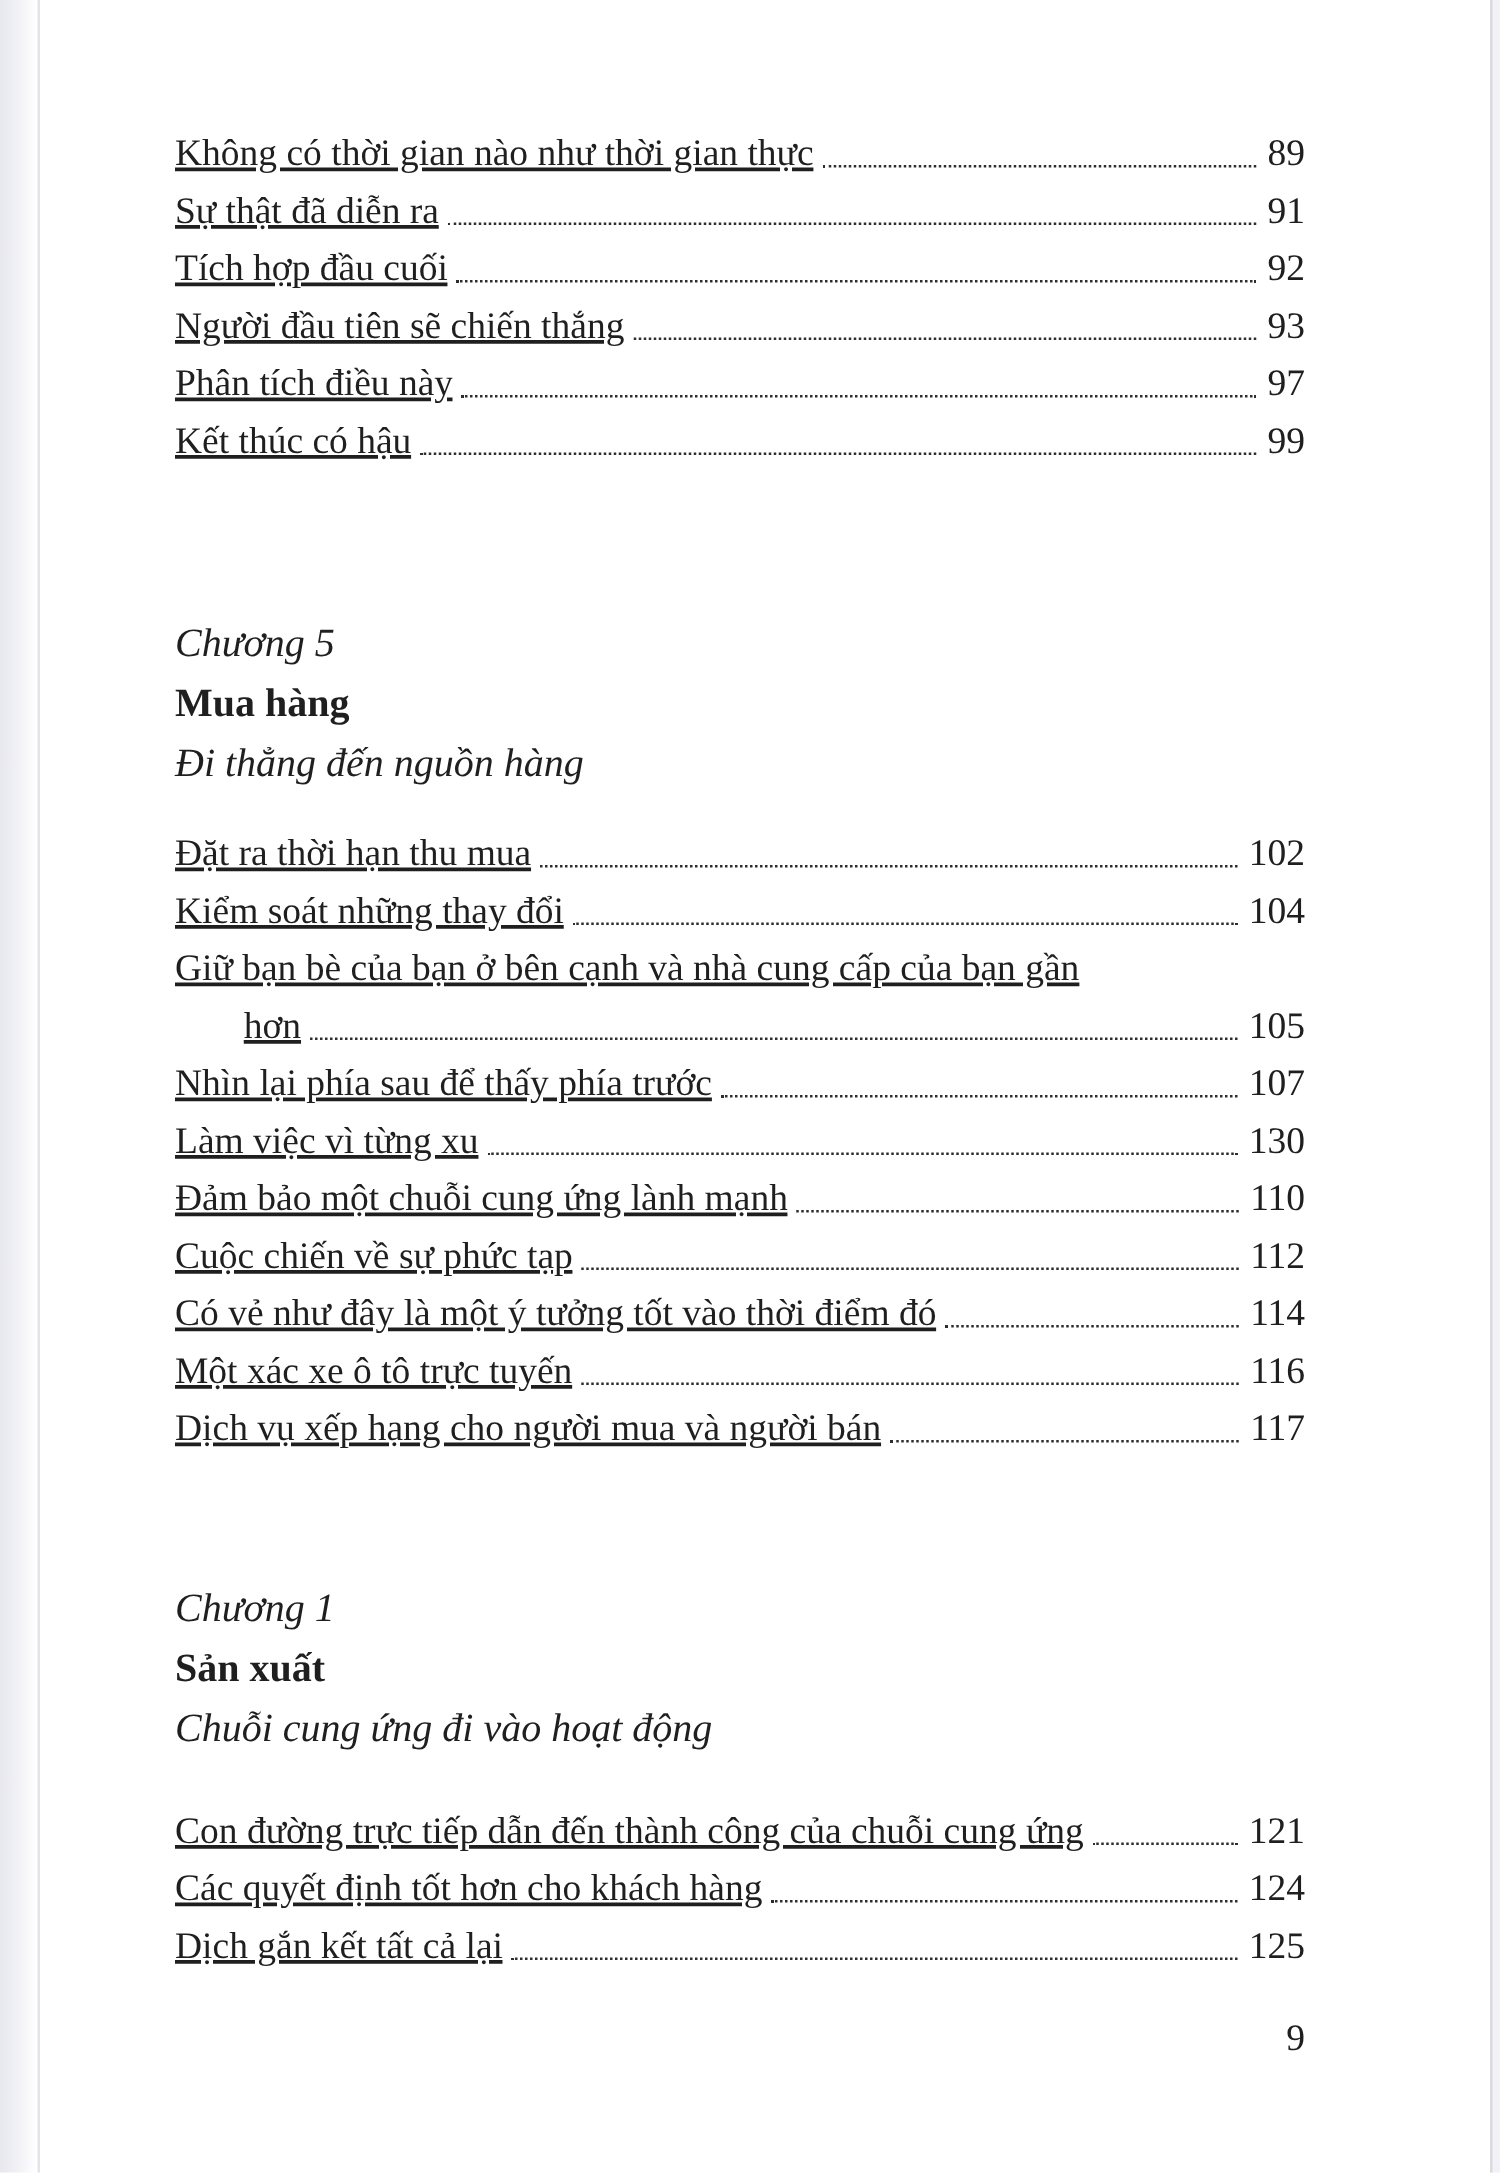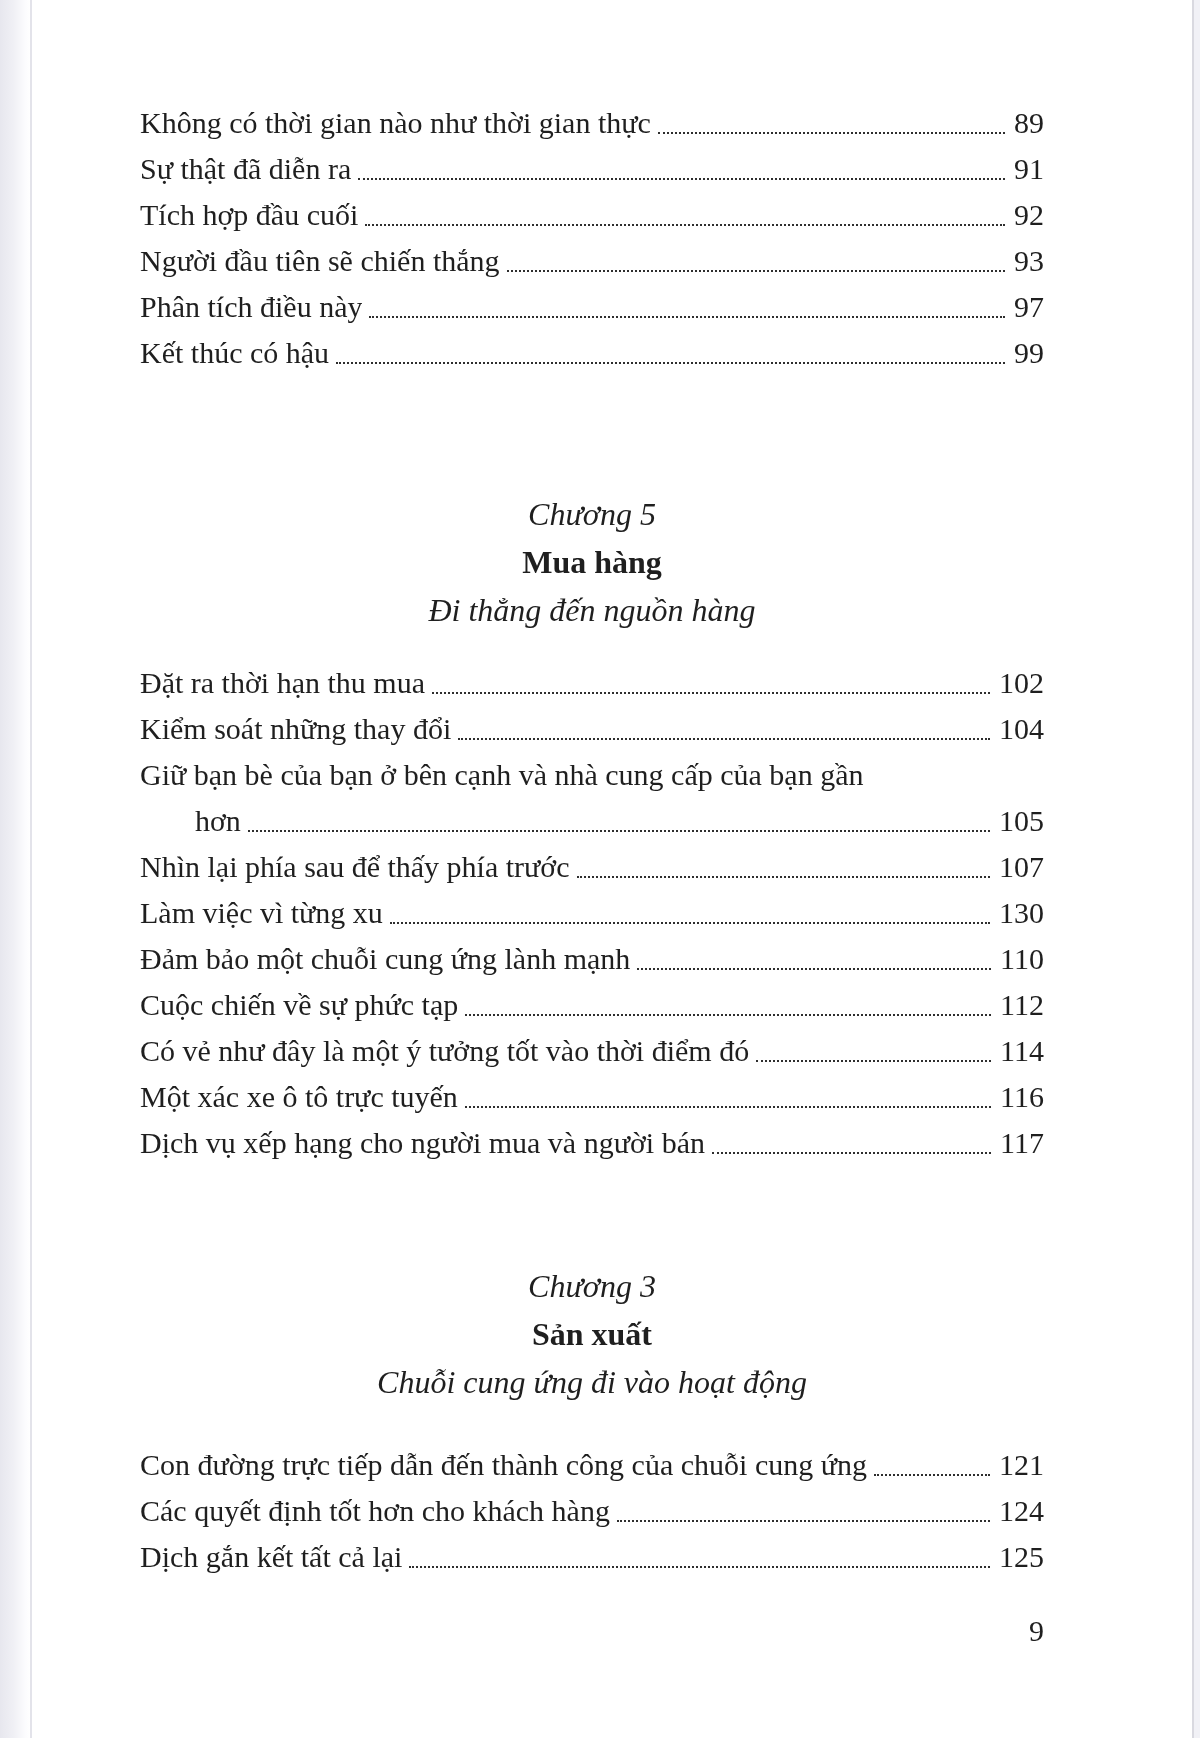--- a/index.html
+++ b/index.html
@@ -41,35 +41,35 @@
     display: flex;
     align-items: flex-end;
     height: 46px;
     font-size: 30px;
   }
   .toc-row .t {
     white-space: nowrap;
     line-height: 46px;
     flex: 0 1 auto;
     overflow: hidden;
+    text-decoration: underline;
   }
   .toc-row .leader {
     flex: 1 1 auto;
     min-width: 8px;
     border-bottom: 2px dotted #2e2e2e;
     margin: 0 2px 12px 7px;
   }
   .toc-row .pg {
     flex: 0 0 auto;
     line-height: 46px;
     padding-left: 7px;
   }
   .toc-row.cont .t { padding-left: 55px; }
   .chapter-heading {
-    text-align: center;
   }
   .chapter-heading .label {
     display: block;
     font-style: italic;
     font-size: 32px;
     line-height: 48px;
   }
   .chapter-heading .title {
     display: block;
     font-weight: bold;
@@ -191,21 +191,21 @@
       <span class="pg">116</span>
     </div>
     <div class="toc-row">
       <span class="t">Dịch vụ xếp hạng cho người mua và người bán</span>
       <span class="leader"></span>
       <span class="pg">117</span>
     </div>
   </div>
 
   <div class="chapter-heading mt-ch6">
-    <span class="label">Chương 3</span>
+    <span class="label">Chương 1</span>
     <span class="title">Sản xuất</span>
     <span class="subtitle">Chuỗi cung ứng đi vào hoạt động</span>
   </div>
 
   <div class="toc-block mt-b3">
     <div class="toc-row">
       <span class="t">Con đường trực tiếp dẫn đến thành công của chuỗi cung ứng</span>
       <span class="leader"></span>
       <span class="pg">121</span>
     </div>

